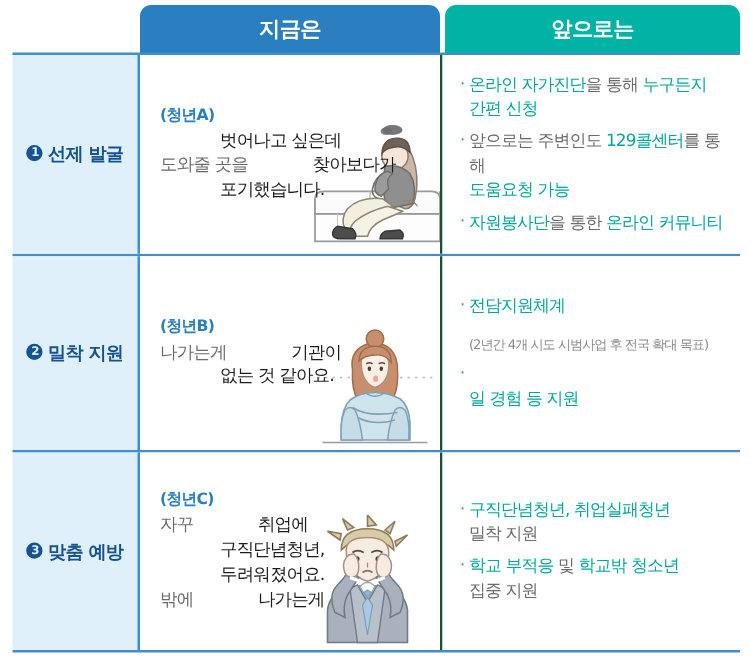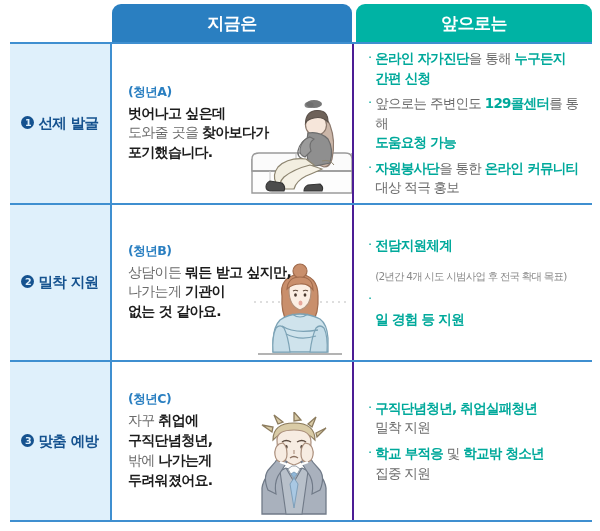--- a/index.html
+++ b/index.html
@@ -109,21 +109,21 @@
     margin-right: 4px;
     font-weight: bold;
     position: relative;
     top: -1px;
   }
 
   
   .cell-now {
     width: 242px;
     flex: 0 0 242px;
-    border-right: 2px solid #4c1d95;
+    border-right: 2px solid #14532d;
     box-sizing: border-box;
     position: relative;
     background: #ffffff;
     overflow: hidden;
   }
   .quote-block {
     position: absolute;
     left: 16px;
     top: 50%;
     transform: translateY(-50%);
@@ -138,21 +138,22 @@
   }
   .quote-line {
     font-size: 14px;
     line-height: 1.42;
     letter-spacing: -0.7px;
     color: #6b6b6b;
     white-space: nowrap;
   }
   .quote-line b {
     color: #1c1c1c;
-    font-weight: bold;
+    font-weight: normal;
+    margin-left: 48px;
   }
 
   
   .cell-future {
     flex: 1 1 auto;
     box-sizing: border-box;
     position: relative;
     background: #ffffff;
     display: flex;
     flex-direction: column;
@@ -172,21 +173,21 @@
     flex: 0 0 auto;
   }
   .bullet-text {
     font-size: 13.5px;
     line-height: 1.45;
     letter-spacing: -0.7px;
     color: #6b6b6b;
   }
   .bullet-text b {
     color: #00a99b;
-    font-weight: bold;
+    font-weight: normal;
   }
   .bullet-note {
     display: block;
     font-size: 10.5px;
     color: #8a8a8a;
     letter-spacing: -0.8px;
     line-height: 1.3;
     margin-top: 15px;
   }
 
@@ -268,37 +269,36 @@
             <div class="bullet-item">
               <span class="bullet-dot">·</span>
               <span class="bullet-text"><b>온라인 자가진단</b><span>을 통해 </span><b>누구든지</b><br><b>간편 신청</b></span>
             </div>
             <div class="bullet-item">
               <span class="bullet-dot">·</span>
               <span class="bullet-text"><span>앞으로는 주변인도 </span><b>129콜센터</b><span>를 통해</span><br><b>도움요청 가능</b></span>
             </div>
             <div class="bullet-item">
               <span class="bullet-dot">·</span>
-              <span class="bullet-text"><b>자원봉사단</b><span>을 통한 </span><b>온라인 커뮤니티</b><br><span>대상 적극 홍보</span></span>
+              <span class="bullet-text"><b>자원봉사단</b><span>을 통한 </span><b>온라인 커뮤니티</b><br></span>
             </div>
           </div>
       </div>
     </div>
 
     <div class="row row-2">
       <div class="cell-label">
         <span class="label-num">2</span>
         <span>밀착 지원</span>
       </div>
 
       <div class="cell-now">
         <div class="quote-block">
           <div class="quote-speaker">(청년B)</div>
           <div>
-              <div class="quote-line"><span>상담이든 </span><b>뭐든 받고 싶지만,</b></div>
               <div class="quote-line"><span>나가는게 </span><b>기관이</b></div>
               <div class="quote-line"><b>없는 것 같아요.</b></div>
             </div>
         </div>
         <svg class="illus illus-2" width="96" height="98" viewBox="0 0 96 98" aria-hidden="true">
 
           <line x1="6" y1="92" x2="90" y2="92" stroke="#9a9a9a" stroke-width="1.3"></line>
 
           <line x1="2" y1="40" x2="94" y2="40" stroke="#bdbdbd" stroke-width="1.2" stroke-dasharray="2,4"></line>
 
@@ -347,22 +347,22 @@
         <span class="label-num">3</span>
         <span>맞춤 예방</span>
       </div>
 
       <div class="cell-now">
         <div class="quote-block">
           <div class="quote-speaker">(청년C)</div>
           <div>
               <div class="quote-line"><span>자꾸 </span><b>취업에</b></div>
               <div class="quote-line"><b>구직단념청년,</b></div>
+              <div class="quote-line"><b>두려워졌어요.</b></div>
               <div class="quote-line"><span>밖에 </span><b>나가는게</b></div>
-              <div class="quote-line"><b>두려워졌어요.</b></div>
             </div>
         </div>
         <svg class="illus illus-3" width="96" height="104" viewBox="0 0 96 104" aria-hidden="true">
 
           <g stroke="#8c7c5e" stroke-width="1.3" fill="#d9cba6">
             <path d="M26 20 L16 13 L27 15 Z"></path>
             <path d="M32 12 L28 3 L37 10 Z"></path>
             <path d="M48 9 L48 0 L55 8 Z"></path>
             <path d="M62 12 L70 5 L66 15 Z"></path>
             <path d="M70 21 L80 16 L71 25 Z"></path>

